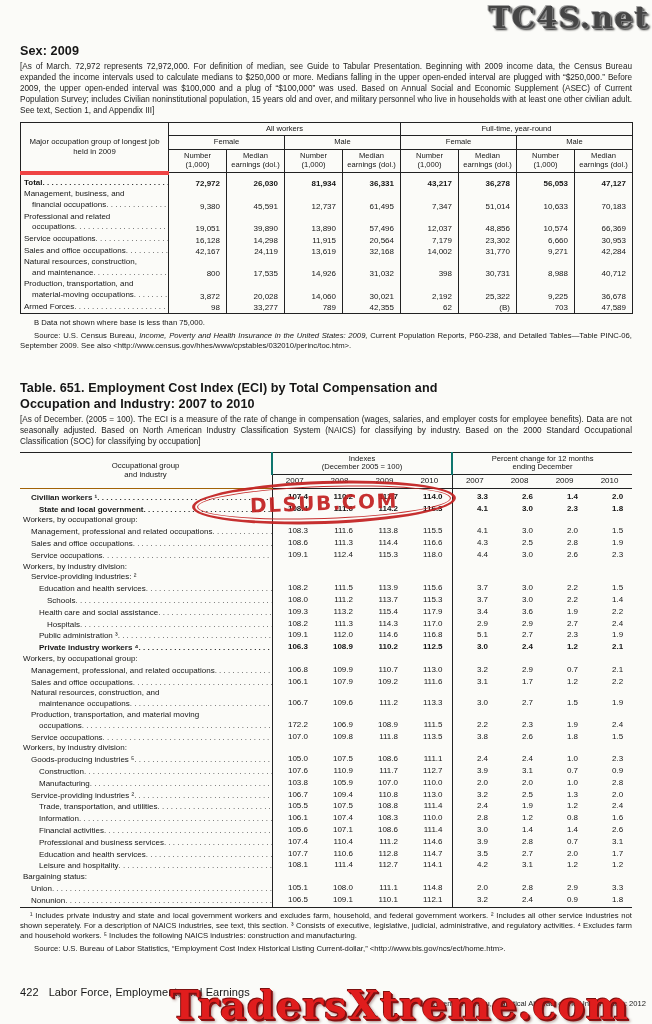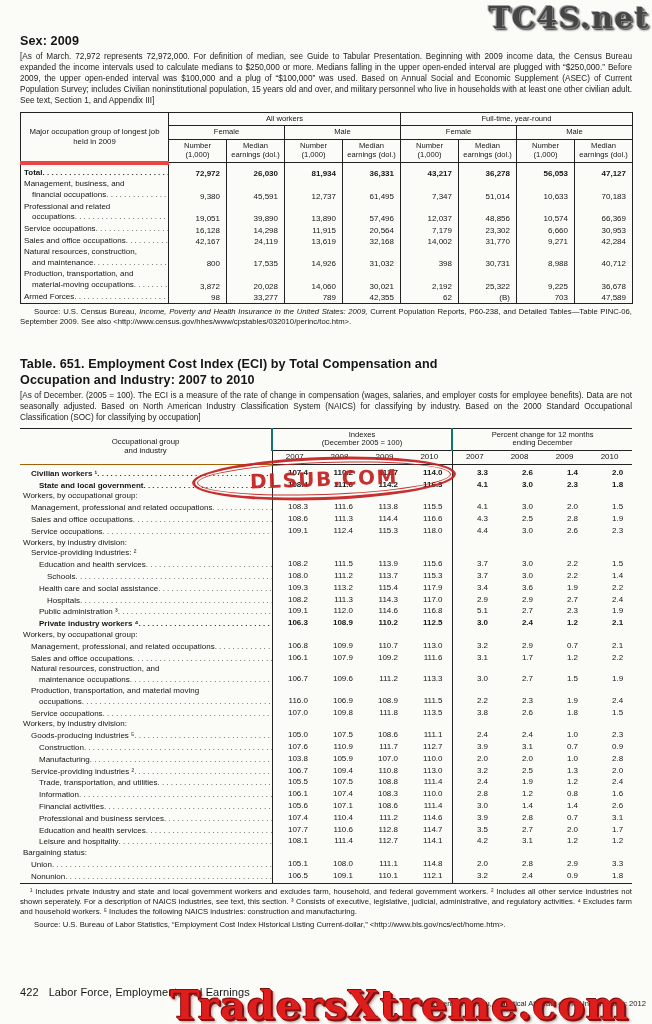--- a/index.html
+++ b/index.html
@@ -1,18 +1,18 @@
 <!DOCTYPE html>
 <html><head>
 <meta charset="utf-8">
 <style>
   *{margin:0;padding:0;box-sizing:border-box}
   html,body{width:652px;height:1024px}
   body{font-family:"Liberation Sans",sans-serif;color:#161616;background:#fbfbf8;position:relative;overflow:hidden}
-  .page{position:relative;width:652px;height:1024px;padding:8px 20px 0;background:#fbfbf8}
+  .page{position:relative;width:652px;height:1024px;padding:18px 20px 0;background:#fbfbf8}
 
   
   .tbl-title{font-weight:bold;font-size:12.6px;line-height:1.22;letter-spacing:.1px}
   .title-650{margin-top:26px}
   .title-651{margin-top:12px}
   .note{font-size:8.2px;line-height:1.32;text-align:justify;margin-top:3px;color:#1c1c1c}
 
   
   table{border-collapse:collapse;table-layout:fixed;width:612px;margin-top:5px}
   th{font-weight:normal;font-size:7.6px;line-height:1.18;vertical-align:middle;padding:2px 3px}
@@ -253,20 +253,21 @@
             <td class="num v gsepless">789</td>
             <td class="num v gsepless">42,355</td>
             <td class="num v gsepless">62</td>
             <td class="num v gsepless">(B)</td>
             <td class="num v gsepless">703</td>
             <td class="num v gsepless">47,589</td>
           </tr>
         </tbody>
     </table>
 
+    <p class="fn b-note">B Data not shown where base is less than 75,000.</p>
     <p class="fn src"><span>Source: U.S. Census Bureau, </span><i>Income, Poverty and Health Insurance in the United States: 2009,</i><span> Current Population Reports, P60-238, and Detailed Tables—Table PINC-06, September 2009. See also &lt;http://www.census.gov/hhes/www/cpstables/032010/perinc/toc.htm&gt;.</span></p>
   </section>
 
   <section class="section-651">
     <h2 class="tbl-title title-651">
       <div>Table. 651. Employment Cost Index (ECI) by Total Compensation and</div>
       <div>Occupation and Industry: 2007 to 2010</div>
     </h2>
     <p class="note">[As of December. (2005 = 100). The ECI is a measure of the rate of change in compensation (wages, salaries, and employer costs for employee benefits). Data are not seasonally adjusted. Based on North American Industry Classification System (NAICS) for classifying by industry. Based on the 2000 Standard Occupational Classification (SOC) for classifying by occupation]</p>
 
@@ -575,21 +576,21 @@
           <tr>
             <td class="stub ind1">
               <div class="ll">
                 <span>Production, transportation, and material moving</span>
               </div>
               <div class="ll cont">
                 <span>occupations</span>
                 <span class="leader"></span>
               </div>
             </td>
-            <td class="num gsep">116.0</td>
+            <td class="num gsep">172.2</td>
             <td class="num">106.9</td>
             <td class="num">108.9</td>
             <td class="num">111.5</td>
             <td class="num gsep">2.2</td>
             <td class="num">2.3</td>
             <td class="num">1.9</td>
             <td class="num">2.4</td>
           </tr>
           <tr>
             <td class="stub ind1">

